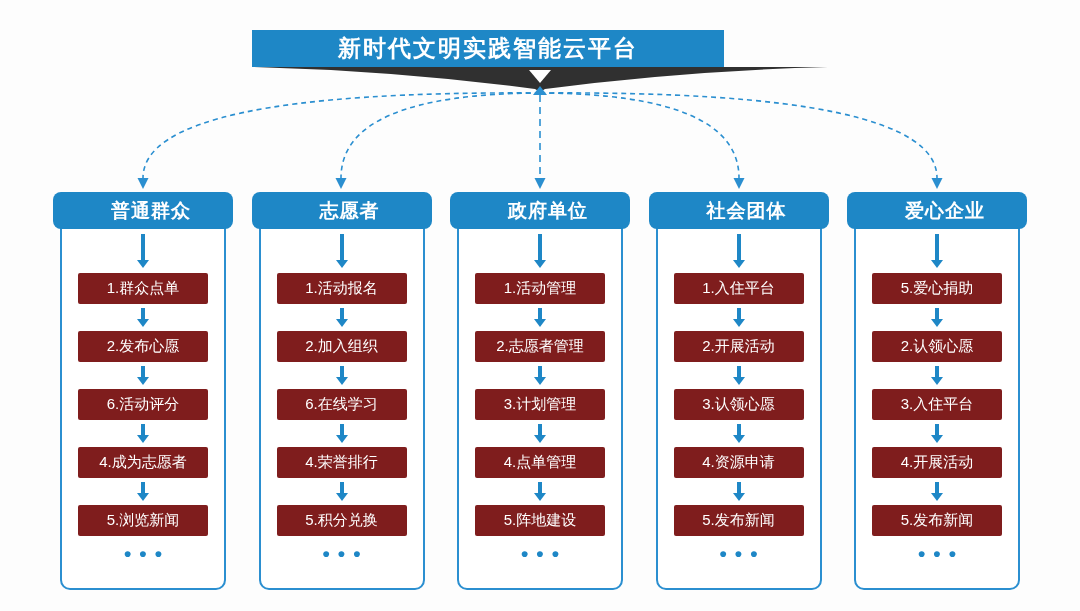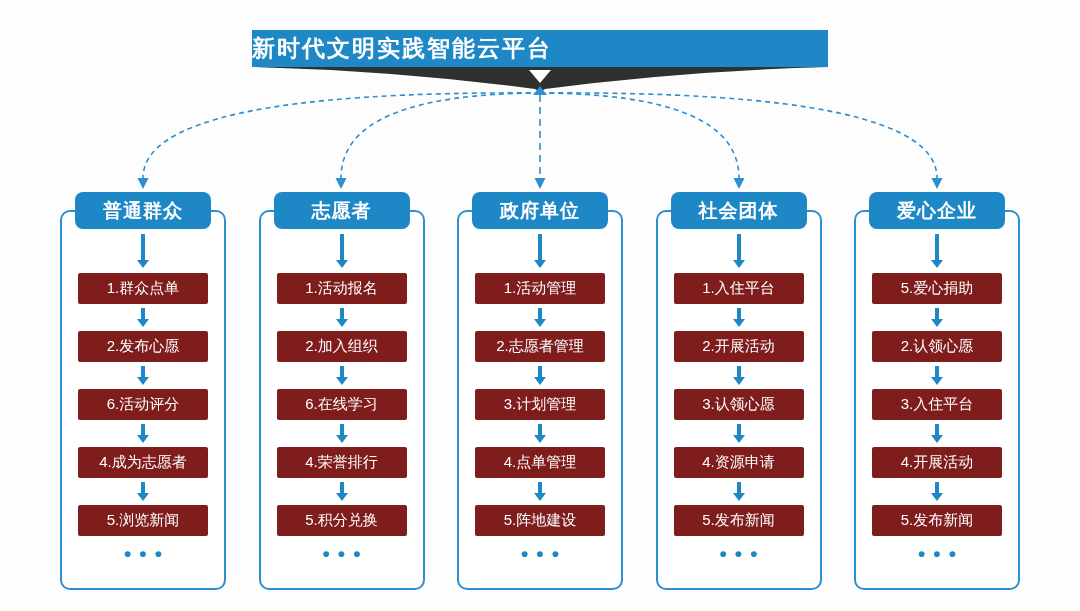--- a/index.html
+++ b/index.html
@@ -4,42 +4,42 @@
 <style>
   html,body{margin:0;padding:0;}
   body{
     width:1080px;height:611px;background:#fdfdfd;overflow:hidden;
     font-family:"Liberation Sans","DejaVu Sans",sans-serif;
   }
   .canvas{position:relative;width:1080px;height:611px;background:#fdfdfd;}
 
   
   .banner{
-    position:absolute;left:252px;top:30px;width:576px;height:37px;
-    background:#1e87c6;color:#fff;display:flex;align-items:center;justify-content:flex-start;
+    position:absolute;left:252px;top:30px;width:472px;height:37px;
+    background:#1e87c6;color:#fff;display:flex;align-items:center;justify-content:center;
     font-size:23px;font-weight:bold;letter-spacing:2px;
   }
   .funnel{position:absolute;left:252px;top:67px;width:576px;height:26px;}
   .fan{position:absolute;left:0;top:86px;width:1080px;height:112px;}
 
   
   .cols{
     position:absolute;left:60px;top:192px;width:960px;height:400px;
     display:flex;justify-content:space-between;
   }
   .column{position:relative;width:166px;}
   .frame{
     position:absolute;left:0;right:0;top:18px;bottom:2px;
     border:2px solid #2b8fd0;border-radius:10px;background:#ffffff;
   }
   .col-inner{position:relative;display:flex;flex-direction:column;align-items:center;}
   .col-header{
-    width:136px;height:37px;background:#1e87c6;border-radius:8px;
+    width:164px;height:37px;background:#1e87c6;border-radius:8px;
     color:#fff;font-weight:bold;font-size:19px;letter-spacing:1px;
-    display:flex;align-items:center;justify-content:center;flex:none;
+    display:flex;align-items:center;justify-content:center;flex:none;padding-left:16px;
   }
   .step{
     width:130px;height:31px;background:#7f1d1d;border-radius:2px;
     color:#fff;font-size:15px;display:flex;align-items:center;justify-content:center;flex:none;
   }
   .arrow{display:flex;flex-direction:column;align-items:center;flex:none;}
   .arrow .stem{width:4px;background:#1e87c6;}
   .arrow .head{width:0;height:0;border-left:6px solid transparent;border-right:6px solid transparent;border-top:8px solid #1e87c6;}
   .arrow-lg{margin:5px 0;}
   .arrow-lg .stem{height:26px;}

